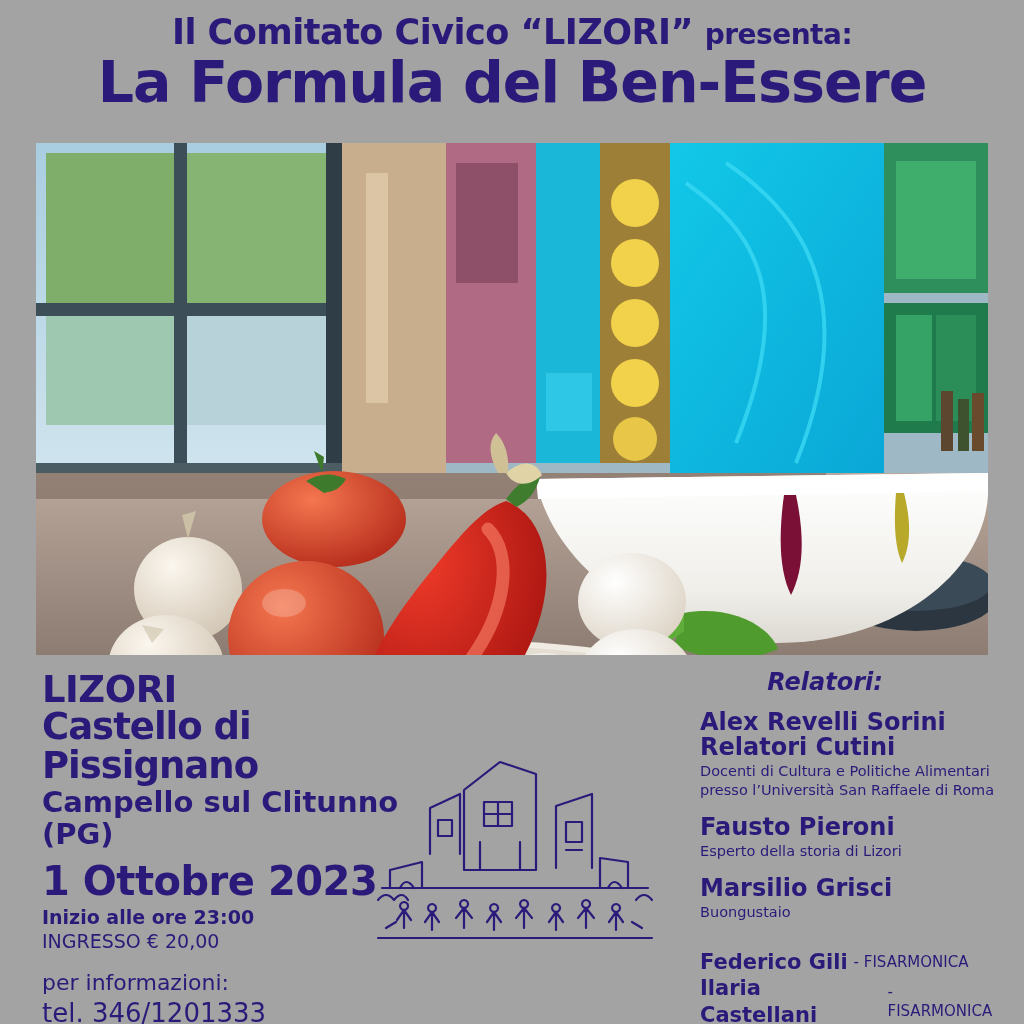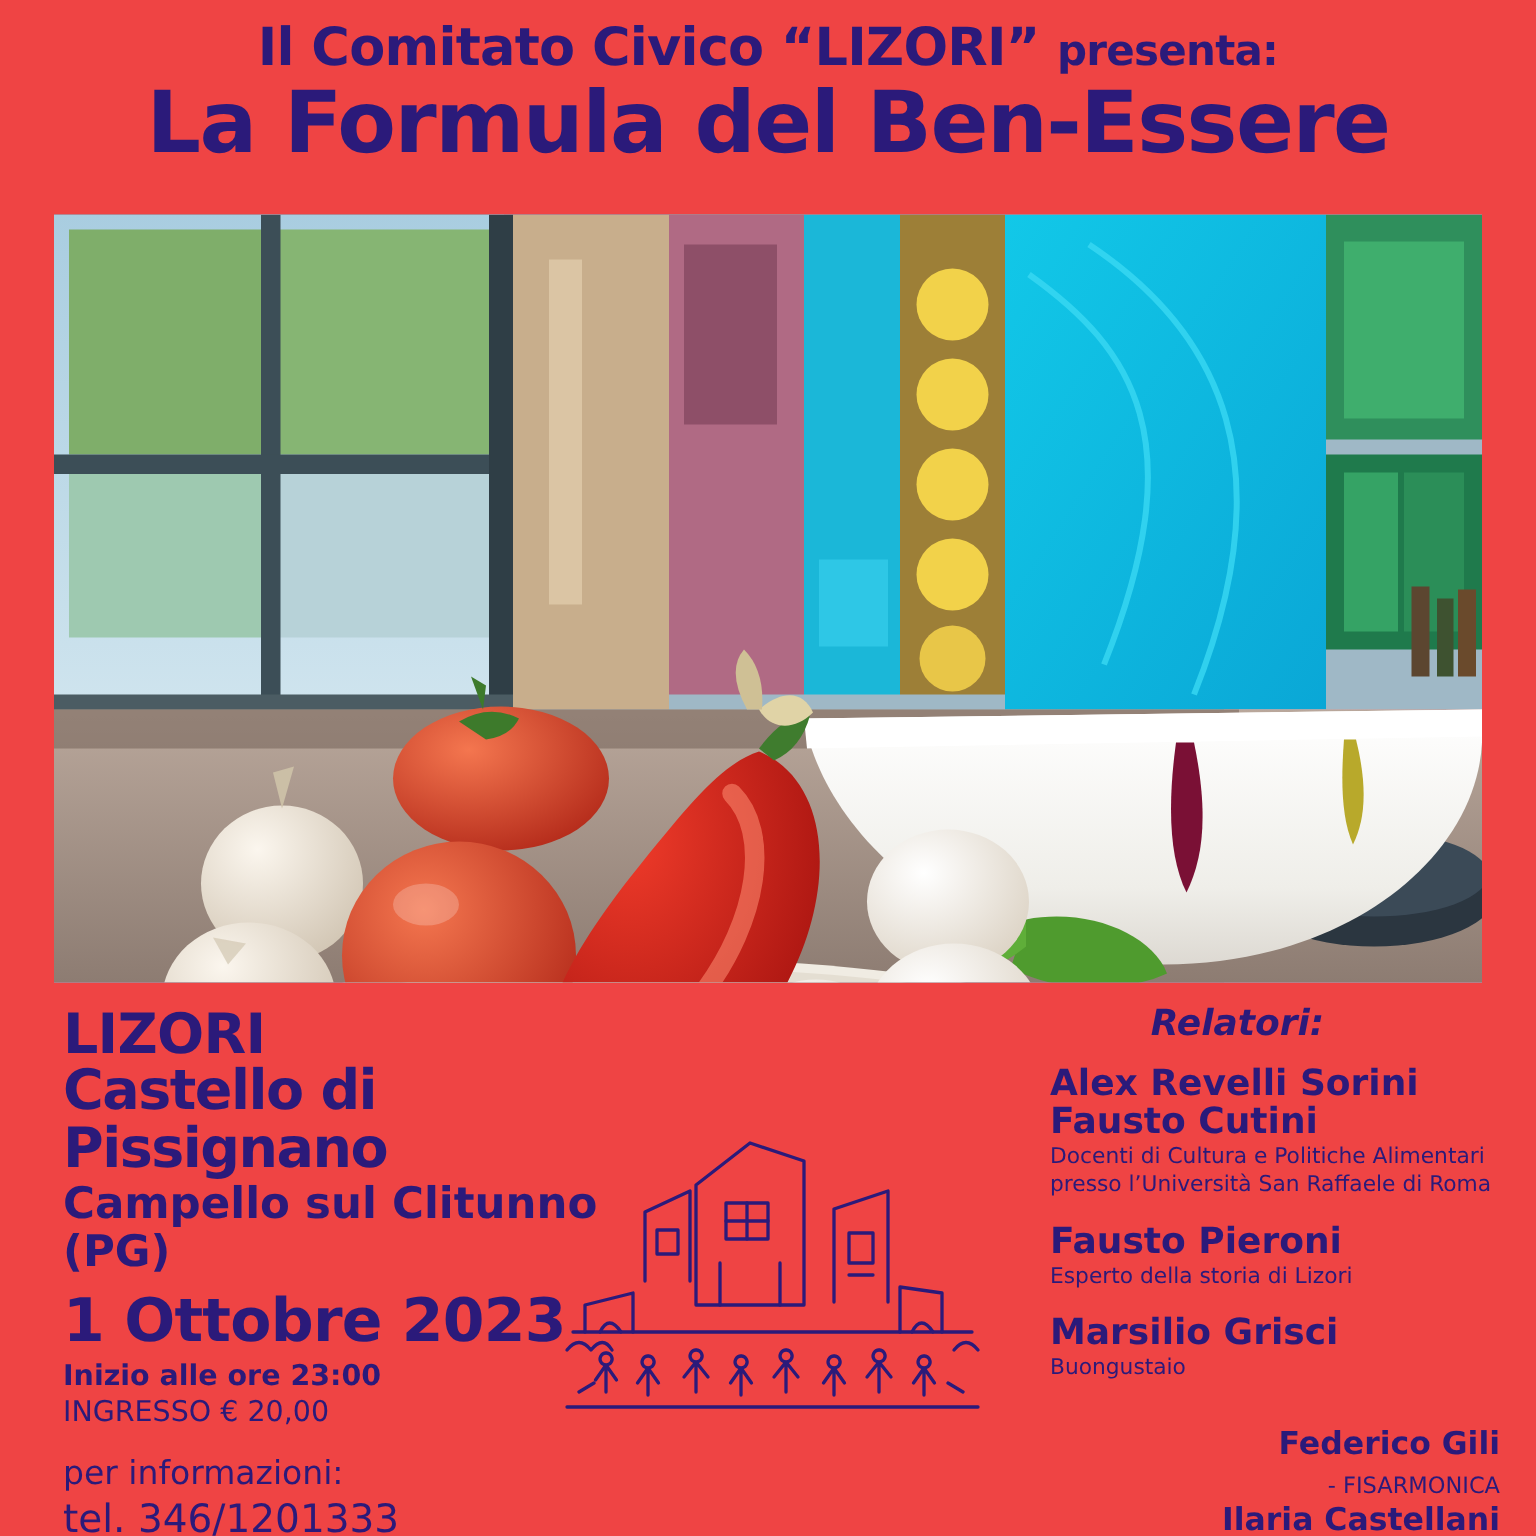--- a/index.html
+++ b/index.html
@@ -6,21 +6,21 @@
   html, body {
     margin: 0; padding: 0;
     width: 1024px; height: 1024px;
     background: #dff3f7;
     font-family: "DejaVu Sans", sans-serif;
     overflow: hidden;
   }
   .poster {
     position: relative;
     width: 1024px; height: 1024px;
-    background: #ef4444;
+    background: #a3a3a3;
   }
 
   
   .header {
     text-align: center;
     padding-top: 14px;
   }
   .header-line1 {
     font-size: 35px;
     font-weight: 700;
@@ -122,23 +122,22 @@
   }
   .sp-name.second { margin-top: -1px; }
   .sp-role {
     font-size: 14.5px; font-weight: 400; line-height: 1.18;
     margin-top: 2px;
   }
   .sp-block { margin-top: 16px; }
   .sp-block.first { margin-top: 1px; }
   .musicians { margin-top: 28px; }
   .mus-row {
-    display: flex; align-items: flex-end; gap: 6px;
+    display: flex; align-items: center; gap: 6px;
     line-height: 1.25;
-    flex-direction: column;
   }
   .mus-name { font-size: 21px; font-weight: 700; }
   .mus-instr { font-size: 15px; font-weight: 400; }
 </style>
 </head>
 <body>
 
 <div class="poster">
 
   <div class="header">
@@ -326,21 +325,21 @@
           <path d="M276 150 q8 -10 16 0"></path>
         </g>
       </svg>
     </div>
 
     <div class="right-col">
       <div class="relatori">Relatori:</div>
 
       <div class="sp-block first">
         <div class="sp-name">Alex Revelli Sorini</div>
-        <div class="sp-name second">Fausto Cutini</div>
+        <div class="sp-name second">Relatori Cutini</div>
         <div class="sp-role">Docenti di Cultura e Politiche Alimentari</div>
         <div class="sp-role">presso l’Università San Raffaele di Roma</div>
       </div>
 
       <div class="sp-block">
         <div class="sp-name">Fausto Pieroni</div>
         <div class="sp-role">Esperto della storia di Lizori</div>
       </div>
 
       <div class="sp-block">

